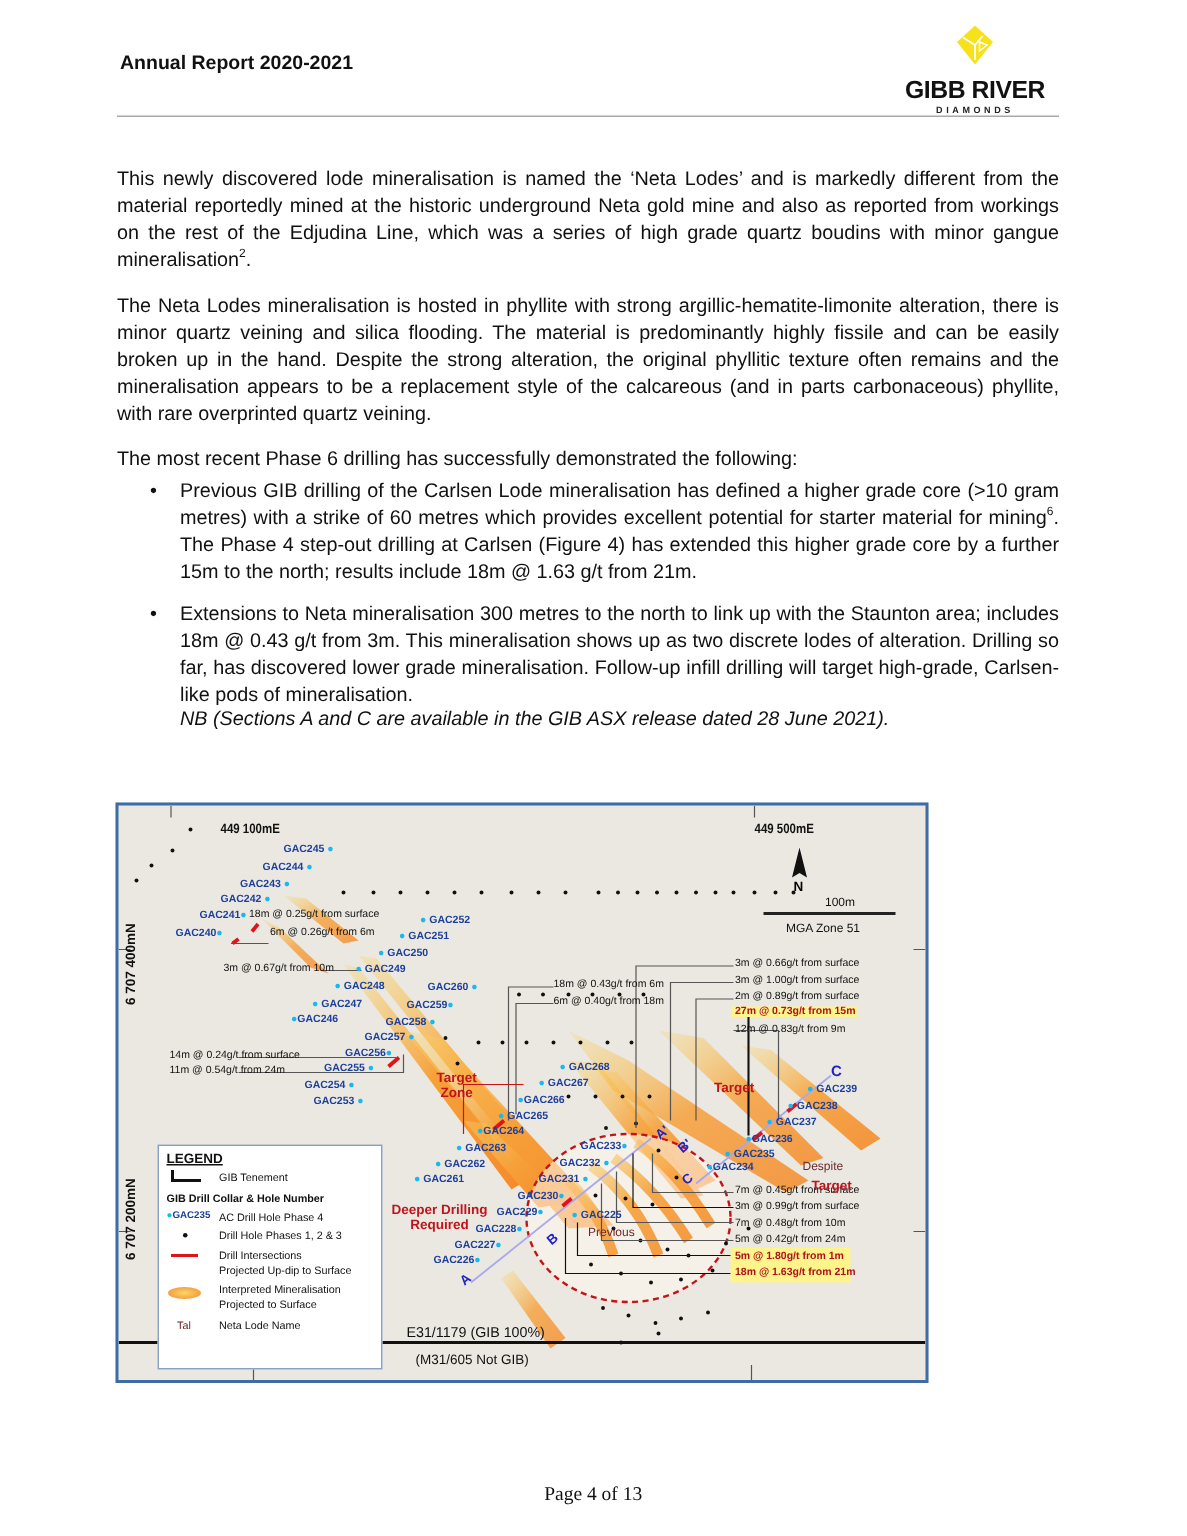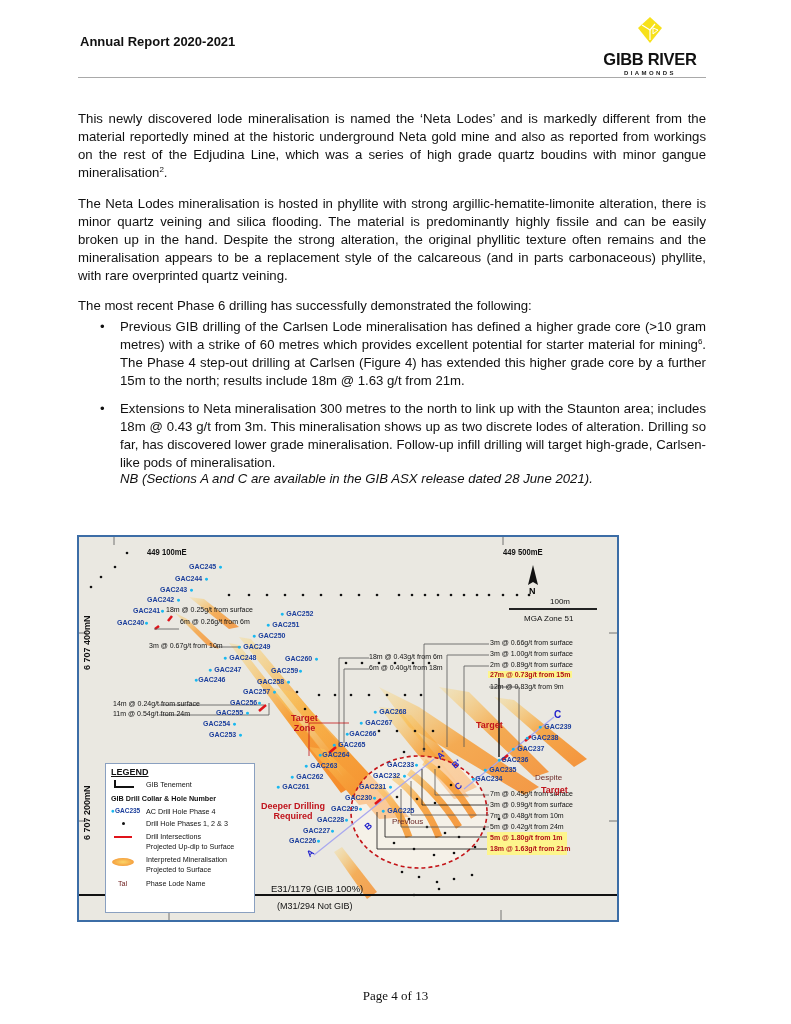--- a/index.html
+++ b/index.html
@@ -305,21 +305,21 @@
   <div class="m-label" style="position:absolute;left:313px;top:280px;font-size:8px;color:#6b2a2a;">Previous</div>
 
   <div class="m-label" style="position:absolute;left:228px;top:311px;font-size:9px;font-weight:bold;color:#2222cc;transform:rotate(-40deg);">A</div>
   <div class="m-label" style="position:absolute;left:358px;top:213px;font-size:9px;font-weight:bold;color:#2222cc;transform:rotate(-40deg);">A'</div>
   <div class="m-label" style="position:absolute;left:286px;top:284px;font-size:9px;font-weight:bold;color:#2222cc;transform:rotate(-40deg);">B</div>
   <div class="m-label" style="position:absolute;left:373px;top:222px;font-size:9px;font-weight:bold;color:#2222cc;transform:rotate(-40deg);">B'</div>
   <div class="m-label" style="position:absolute;left:376px;top:244px;font-size:9px;font-weight:bold;color:#2222cc;transform:rotate(-40deg);">C</div>
   <div class="m-label" style="position:absolute;left:475px;top:172px;font-size:10px;font-weight:bold;color:#2222cc;">C</div>
 
   <div class="m-label" style="position:absolute;left:192px;top:346px;font-size:9.5px;font-weight:normal;">E31/1179 (GIB 100%)</div>
-  <div class="m-label" style="position:absolute;left:198px;top:364px;font-size:9px;">(M31/294  Not GIB)</div>
+  <div class="m-label" style="position:absolute;left:198px;top:364px;font-size:9px;">(M31/605  Not GIB)</div>
 
   <div style="position:absolute;left:26px;top:226px;width:148px;height:148px;background:#fff;border:1px solid #8aa0c0;font-size:7.2px;font-family:'Liberation Sans',sans-serif;">
     <div style="position:absolute;left:5px;top:3px;font-size:9px;font-weight:bold;text-decoration:underline;">LEGEND</div>
     <div style="position:absolute;left:8px;top:16px;width:18px;height:6px;border-left:2px solid #111;border-bottom:2px solid #111;"></div>
     <div style="position:absolute;left:40px;top:16px;">GIB Tenement</div>
     <div style="position:absolute;left:5px;top:30px;font-weight:bold;">GIB Drill Collar &amp; Hole Number</div>
     <div style="position:absolute;left:5px;top:43px;color:#1c3f9c;font-size:6.5px;font-weight:bold;"><span style="color:#19b8f0;">●</span><span>GAC235</span></div>
     <div style="position:absolute;left:40px;top:43px;">AC Drill Hole Phase 4</div>
     <div style="position:absolute;left:16px;top:58px;width:3px;height:3px;border-radius:50%;background:#111;"></div>
     <div style="position:absolute;left:40px;top:55px;">Drill Hole Phases 1, 2 &amp; 3</div>
@@ -327,17 +327,17 @@
     <div style="position:absolute;left:40px;top:68px;line-height:10px;">
       <div>Drill Intersections</div>
       <div>Projected Up-dip to Surface</div>
     </div>
     <div style="position:absolute;left:6px;top:94px;width:22px;height:8px;border-radius:50%;background:radial-gradient(#fbd56a,#f28a2c);"></div>
     <div style="position:absolute;left:40px;top:91px;line-height:10px;">
       <div>Interpreted Mineralisation</div>
       <div>Projected to Surface</div>
     </div>
     <div style="position:absolute;left:12px;top:115px;color:#6b1a1a;">Tal</div>
-    <div style="position:absolute;left:40px;top:115px;">Phase Lode Name</div>
+    <div style="position:absolute;left:40px;top:115px;">Neta Lode Name</div>
   </div>
 </div>
 
 <div class="page-num">Page 4 of 13</div>
 
 </body></html>

